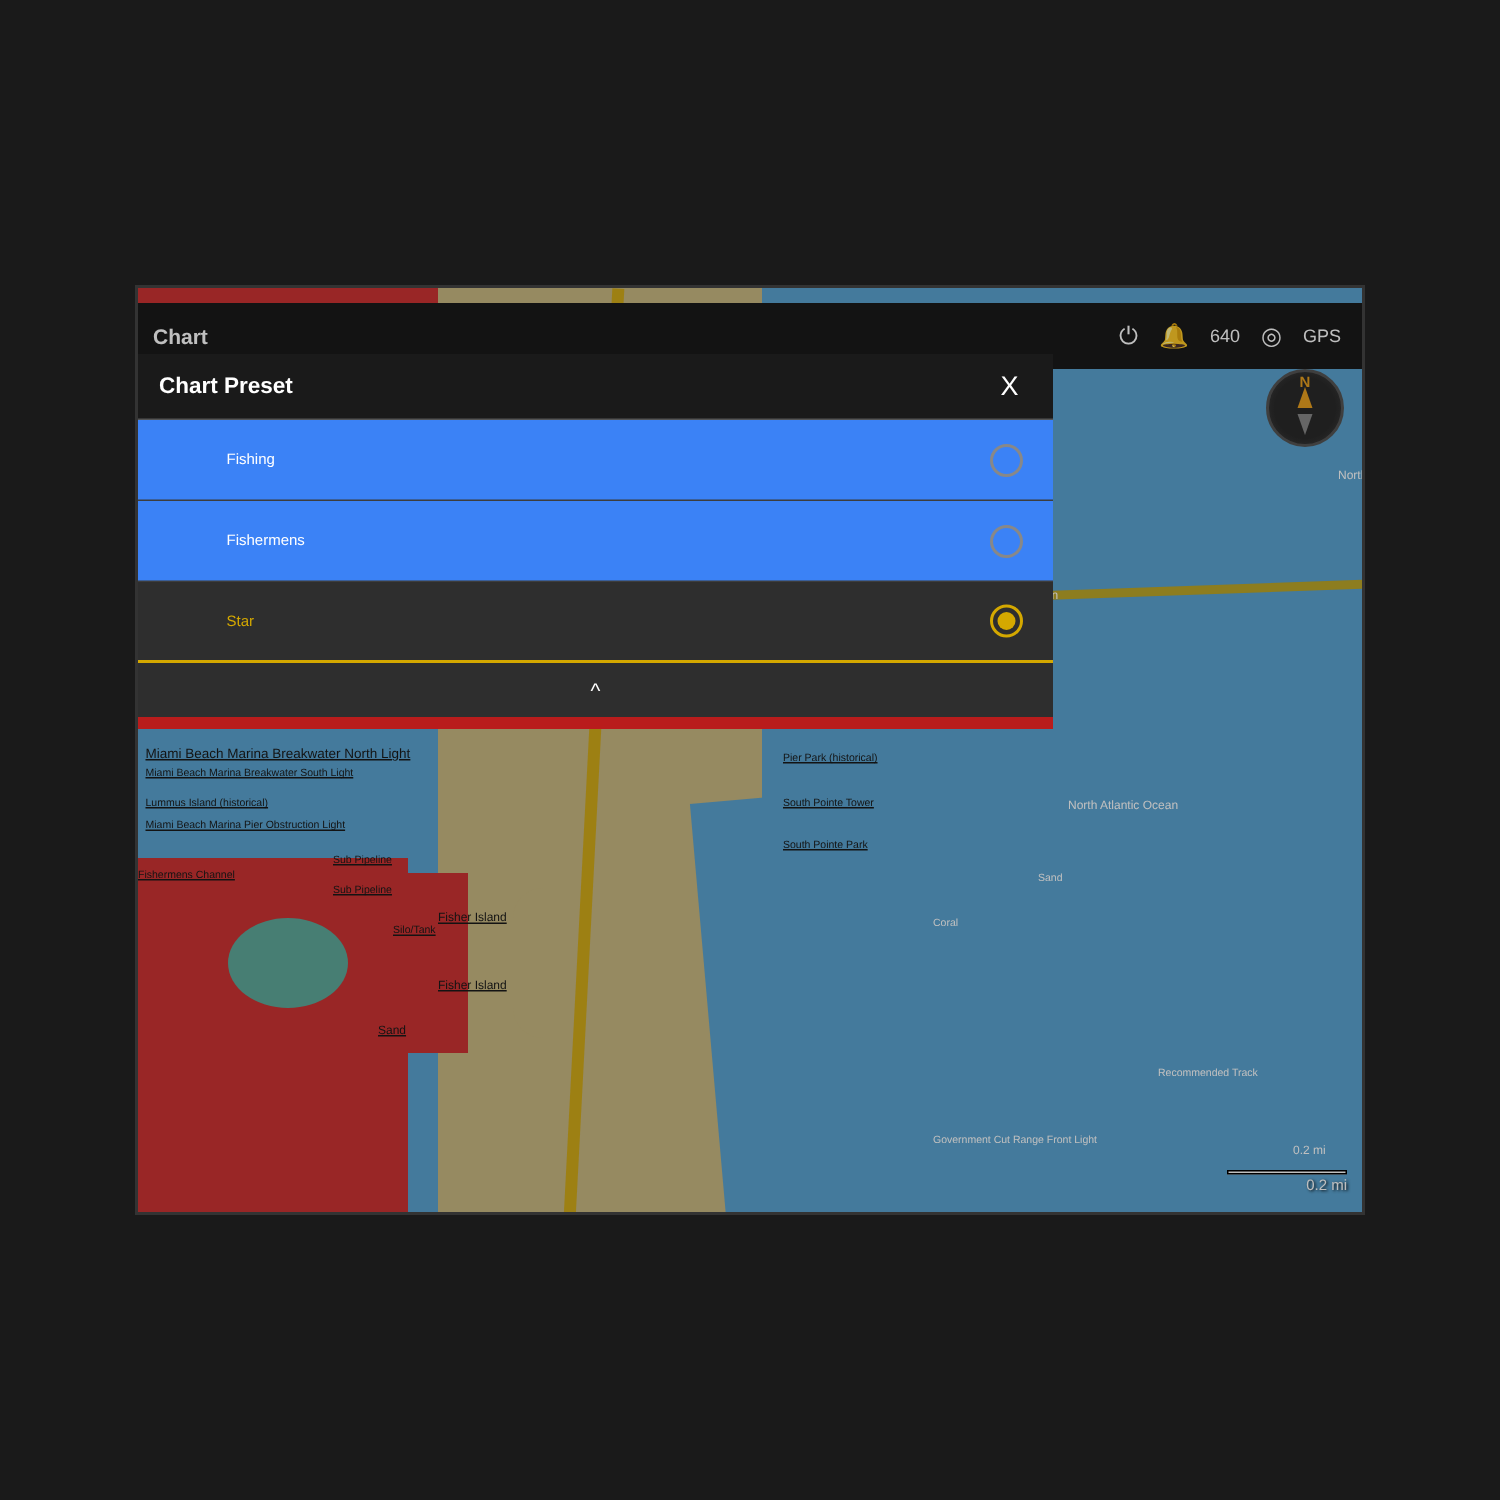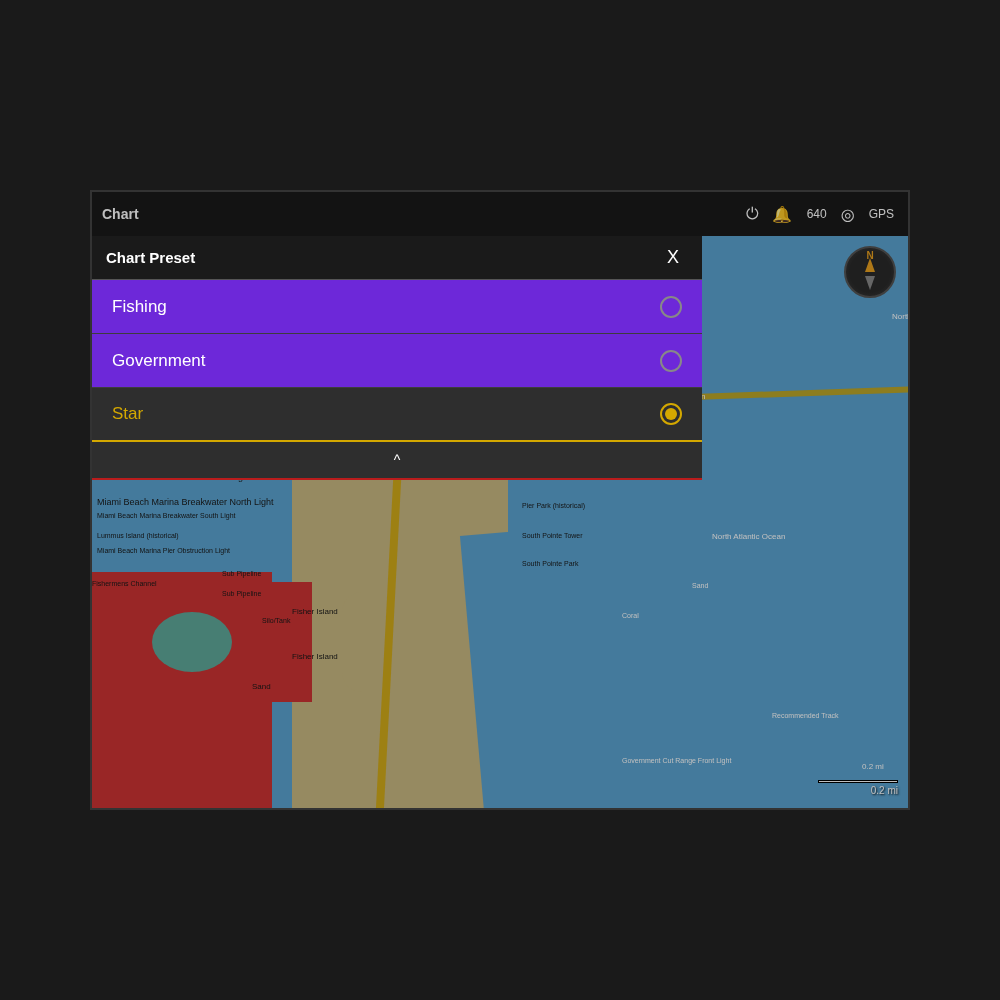--- a/index.html
+++ b/index.html
@@ -109,34 +109,35 @@
       transform: rotate(-2deg);
     }
 
     
     .map-label {
       position: absolute;
       font-size: 9px;
       color: #1a1a1a;
       font-weight: 500;
       white-space: nowrap;
+      text-decoration: underline;
     }
 
     .map-label-white {
       color: #fff;
       font-size: 9px;
       font-weight: 500;
       white-space: nowrap;
       position: absolute;
     }
 
     
     .toolbar {
       position: absolute;
-      top: 0; left: 0; right: 0;
+      top: 10px; left: 0; right: 0;
       height: 44px;
       background: #1a1a1a;
       display: flex;
       align-items: center;
       z-index: 10;
     }
 
     .toolbar-left {
       display: flex;
       align-items: center;
@@ -250,23 +251,23 @@
       inset: 0;
       background: rgba(0,0,0,0.25);
       z-index: 20;
     }
 
     .dialog {
       position: absolute;
       top: 44px;
       left: 0;
       width: 610px;
-      background: #6d28d9;
+      background: #3b82f6;
       z-index: 30;
-      border-bottom: 2px solid #b91c1c;
+      border-bottom: 8px solid #b91c1c;
     }
 
     .dialog-header {
       display: flex;
       align-items: center;
       background: #1a1a1a;
       padding: 0 14px;
       height: 44px;
       border-bottom: 1px solid #555;
     }
@@ -300,22 +301,23 @@
       cursor: pointer;
     }
 
     .dialog-item.selected {
       background: #2e2e2e;
       border-bottom: 2px solid #d4a800;
     }
 
     .dialog-item-label {
       flex: 1;
-      font-size: 17px;
-      color: #fff;
+      font-size: 10px;
+      color: #fff;
+      margin-left: 39px;
     }
 
     .dialog-item.selected .dialog-item-label {
       color: #d4a800;
     }
 
     .radio-outer {
       width: 22px;
       height: 22px;
       border-radius: 50%;
@@ -447,21 +449,21 @@
         <span>X</span>
       </button>
     </div>
 
     <div class="dialog-item">
       <span class="dialog-item-label">Fishing</span>
       <div class="radio-outer"></div>
     </div>
 
     <div class="dialog-item">
-      <span class="dialog-item-label">Government</span>
+      <span class="dialog-item-label">Fishermens</span>
       <div class="radio-outer"></div>
     </div>
 
     <div class="dialog-item selected">
       <span class="dialog-item-label">Star</span>
       <div class="radio-outer selected">
         <div class="radio-inner"></div>
       </div>
     </div>
 

